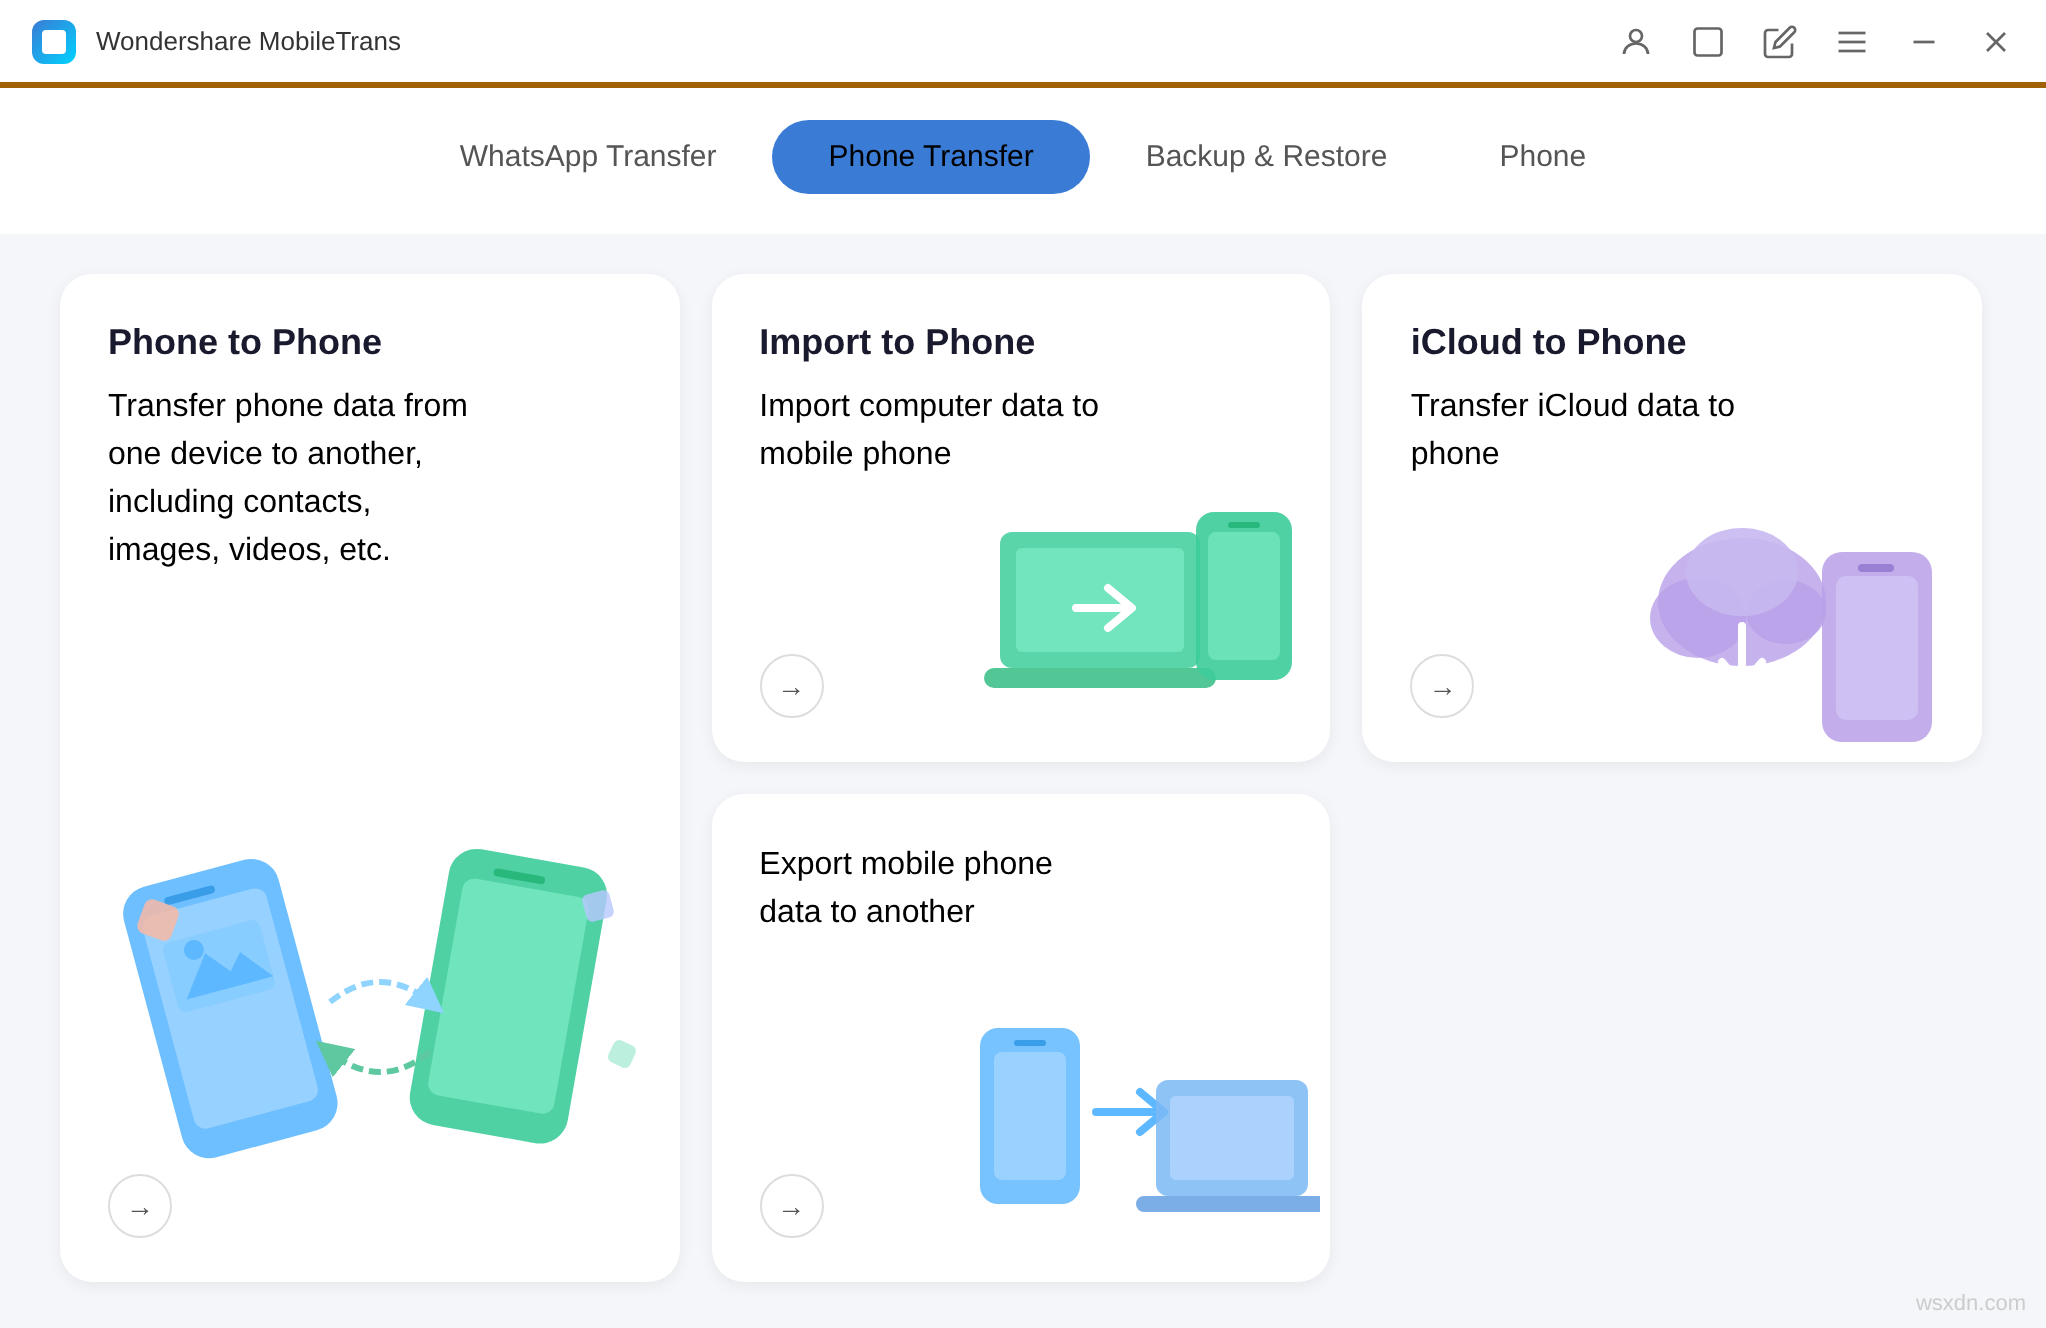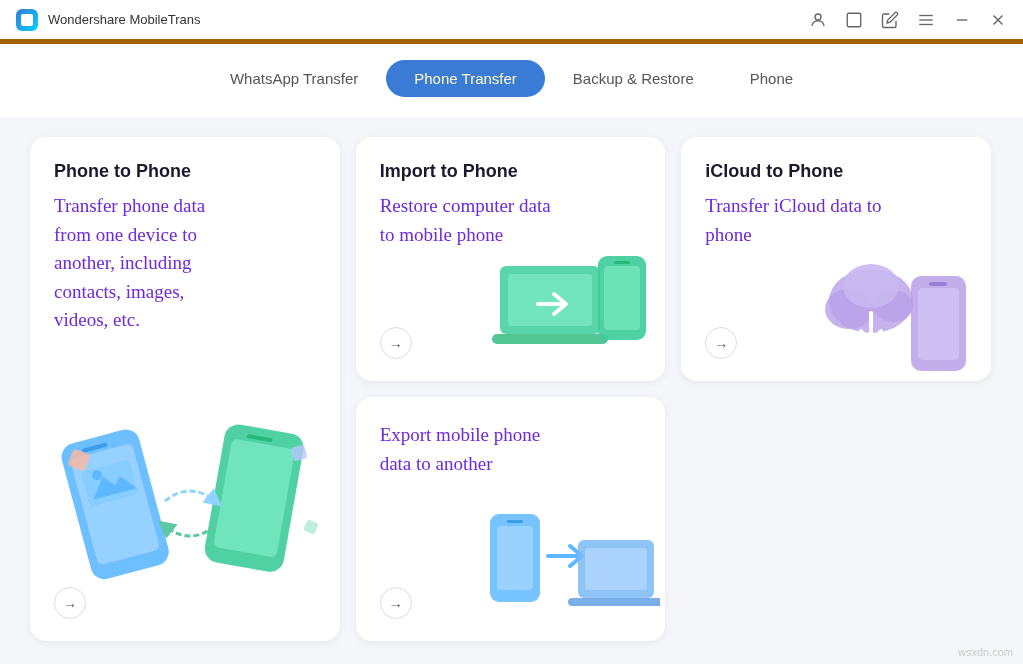--- a/index.html
+++ b/index.html
@@ -13,21 +13,21 @@
     }
 
     
     .title-bar {
       display: flex;
       align-items: center;
       justify-content: space-between;
       background: #ffffff;
       padding: 0 16px;
       height: 44px;
-      border-bottom: 5px solid #a16207;
+      border-bottom: 3px solid #a16207;
     }
     .title-bar-left {
       display: flex;
       align-items: center;
       gap: 10px;
     }
     .app-icon {
       width: 22px;
       height: 22px;
       border-radius: 6px;
@@ -75,21 +75,21 @@
       font-size: 15px;
       font-weight: 500;
       cursor: pointer;
       border: none;
       background: transparent;
       color: #555;
       transition: all 0.2s;
     }
     .nav-tab.active {
       background: #3a7bd5;
-      color: #fef9c3;
+      color: #000000;
     }
 
     
     .main-content {
       padding: 20px 32px 20px 30px;
       background: #f5f6fa;
       height: calc(664px - 44px - 76px);
       display: grid;
       grid-template-columns: 1fr 1fr 1fr;
       grid-template-rows: 1fr 1fr;
@@ -110,25 +110,24 @@
     .card.large {
       grid-row: span 2;
     }
     .card-title {
       font-size: 18px;
       font-weight: 700;
       color: #1a1a2e;
       margin-bottom: 10px;
     }
     .card-desc {
-      font-size: 19px;
-      color: #6d28d9;
+      font-size: 16px;
+      color: #000000;
       line-height: 1.5;
       max-width: 180px;
-      font-family: Liberation Serif, serif;
     }
     .card-arrow {
       position: absolute;
       bottom: 22px;
       left: 24px;
       width: 32px;
       height: 32px;
       border: 1.5px solid #ddd;
       border-radius: 50%;
       display: flex;
@@ -244,21 +243,21 @@
         </marker>
       </defs>
     </svg>
     <div class="card-arrow">
       <span>→</span>
     </div>
   </div>
 
   <div class="card">
     <div class="card-title">Import to Phone</div>
-    <div class="card-desc">Restore computer data to mobile phone</div>
+    <div class="card-desc">Import computer data to mobile phone</div>
 
     <svg style="position:absolute;right:5px;bottom:5px;width:170px;height:150px" viewBox="0 0 170 150">
 
       <g transform="translate(10,20)">
         <rect x="0" y="20" width="100" height="68" rx="6" fill="#3dcc9a" opacity="0.85"></rect>
         <rect x="8" y="28" width="84" height="52" rx="3" fill="#7eedc8" opacity="0.7"></rect>
         <rect x="-8" y="88" width="116" height="10" rx="5" fill="#28b87c" opacity="0.8"></rect>
 
         <path d="M38 58 L62 58 M54 48 L66 58 L54 68" stroke="#fff" stroke-width="4" fill="none" stroke-linecap="round" stroke-linejoin="round"></path>
       </g>

